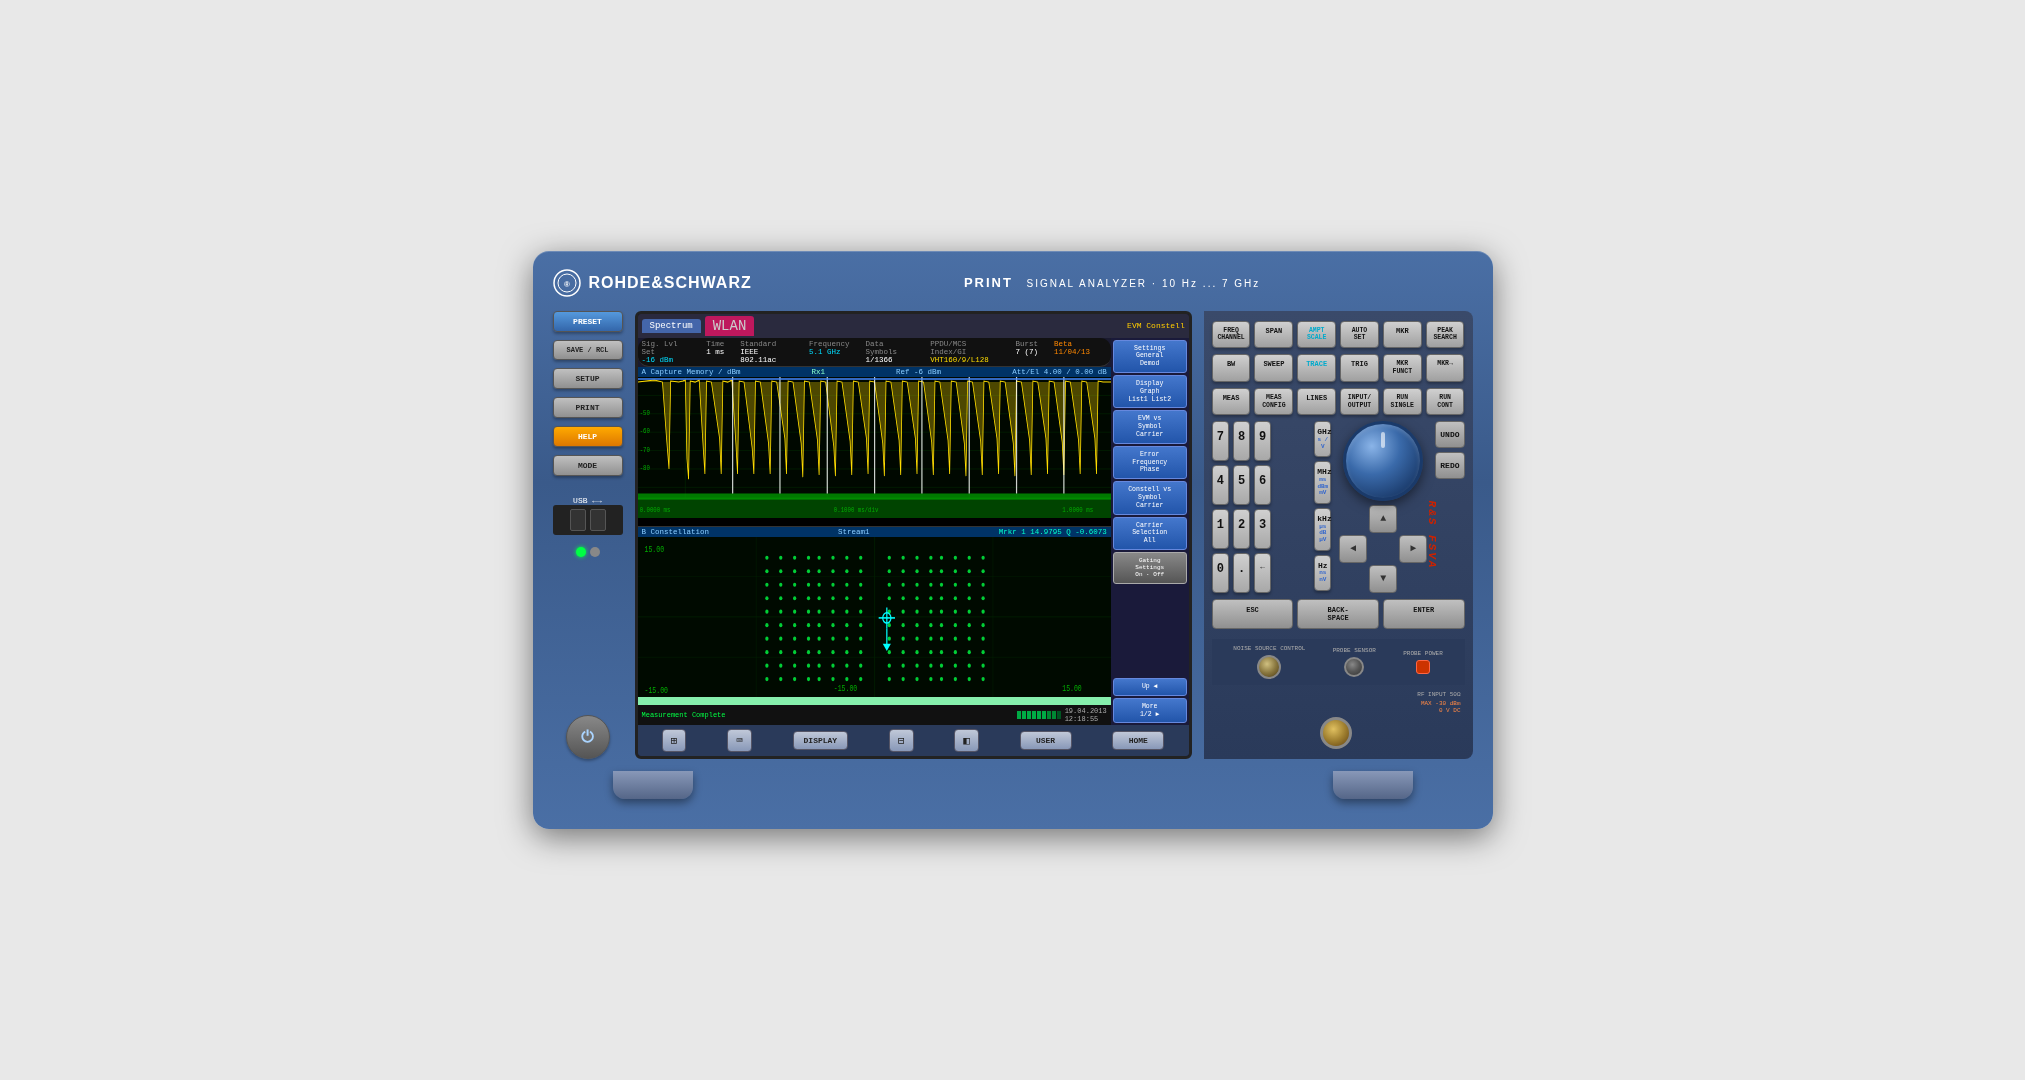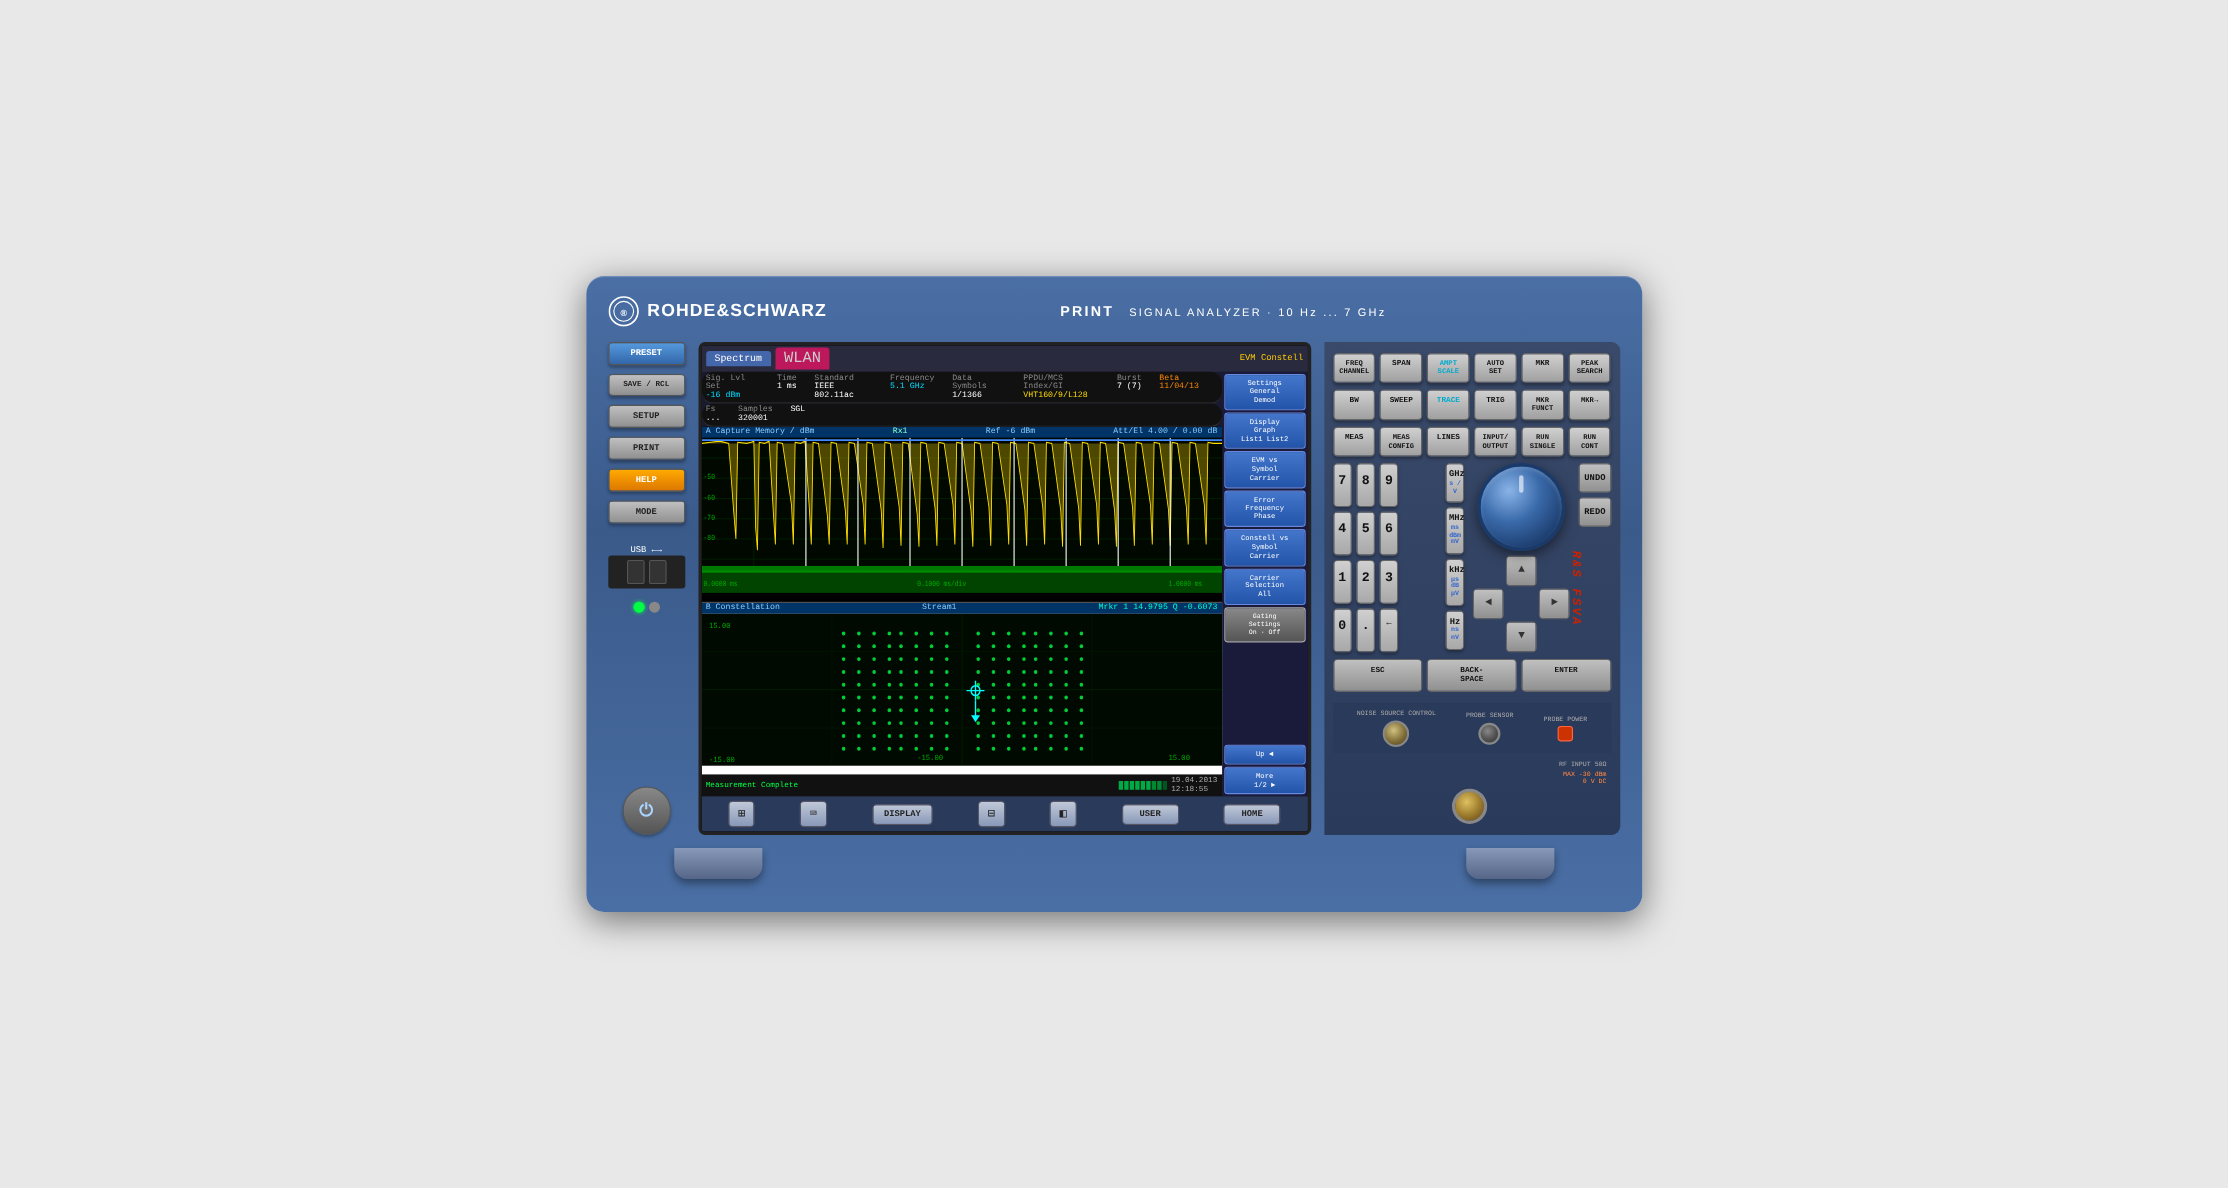--- a/index.html
+++ b/index.html
@@ -222,21 +222,21 @@
     .chart-canvas {
       width: 100%;
       height: calc(100% - 18px);
       position: relative;
       background: #001100;
     }
 
     
     .chart-b {
       flex: 1;
-      background: #ffffff;
+      background: #86efac;
       position: relative;
       overflow: hidden;
     }
     .chart-b-title {
       background: #003366;
       color: #88ccff;
       font-size: 7.5px;
       padding: 1px 4px;
       display: flex;
       justify-content: space-between;
@@ -642,33 +642,20 @@
               </div>
               <div class="info-item">
                 <span class="info-label">Burst</span>
                 <span class="info-value white">7 (7)</span>
               </div>
               <div class="info-item">
                 <span class="info-value" style="color:#ff8800;">Beta 11/04/13</span>
               </div>
             </div>
 
-            <div class="info-bar">
-              <div class="info-item">
-                <span class="info-label">Fs</span>
-                <span class="info-value white">...</span>
-              </div>
-              <div class="info-item">
-                <span class="info-label">Samples</span>
-                <span class="info-value white">320001</span>
-              </div>
-              <div class="info-item">
-                <span class="info-value white">SGL</span>
-              </div>
-            </div>
 
             <div class="chart-a">
               <div class="chart-title-bar">
                 <span>A  Capture Memory / dBm</span>
                 <span style="color:#88ffcc;">Rx1</span>
                 <span>Ref -6 dBm</span>
                 <span>Att/El 4.00 / 0.00 dB</span>
               </div>
               <div class="chart-canvas">
                 <svg class="spectrum-svg" viewBox="0 0 580 138" preserveAspectRatio="none">

